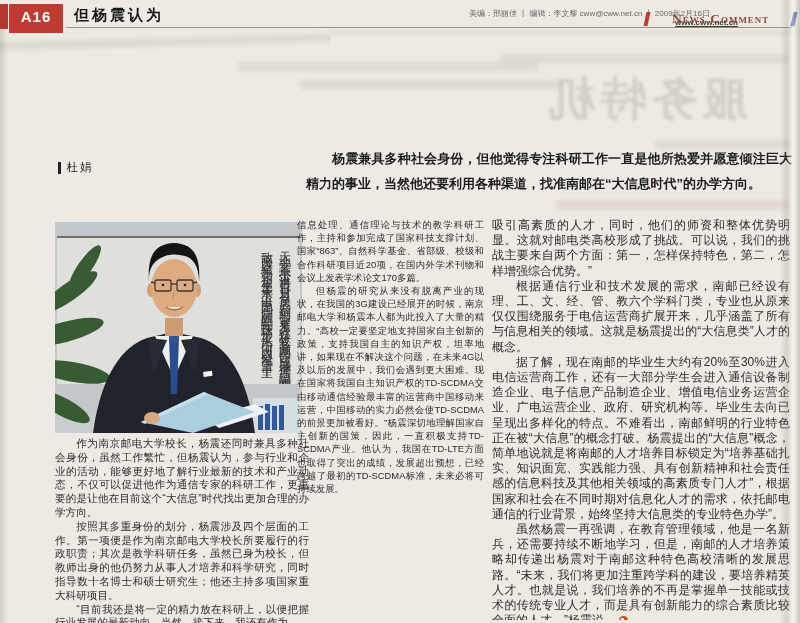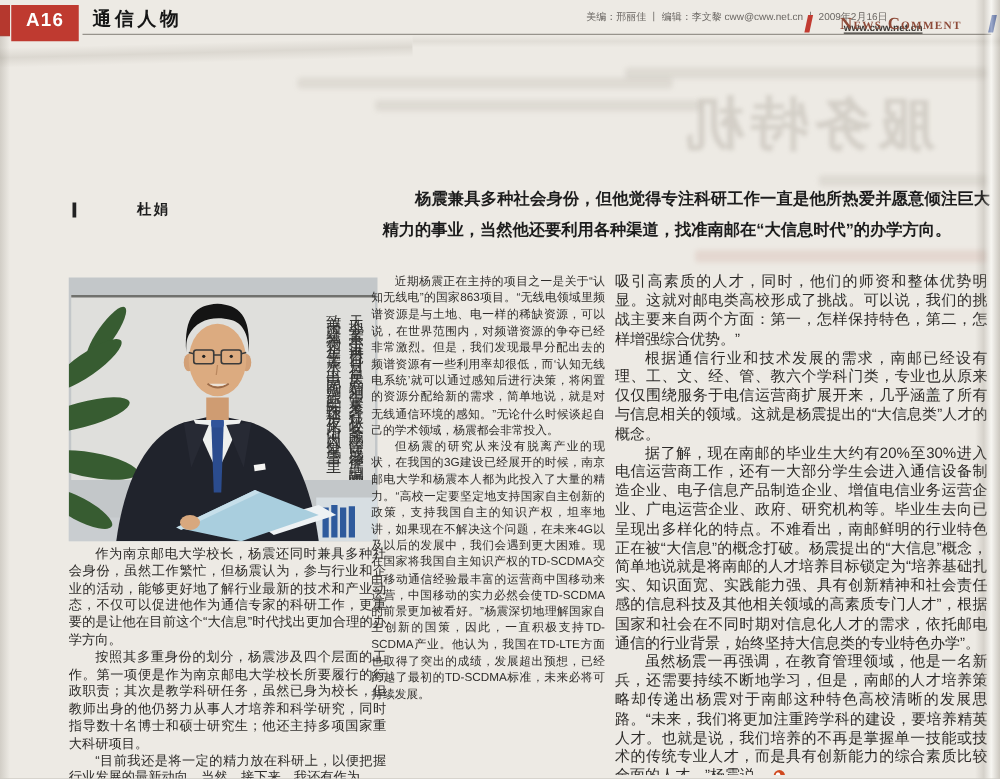--- a/index.html
+++ b/index.html
@@ -24,21 +24,21 @@
   .nc-bar.red{background:#c23b31;}
   .nc-bar.blue{background:#23408e;}
   .nc-text{font-family:"Liberation Serif","DejaVu Serif",serif;font-variant:small-caps;
     font-weight:bold;font-size:13.5px;color:#8d4a38;letter-spacing:1px;}
   
   .headline{left:52px;top:58px;font-size:64px;font-weight:900;line-height:1.15;letter-spacing:-1px;white-space:nowrap;}
   .headline .black{color:#141414;}
   .headline .red{color:#9e2f23;}
   .byline{left:58px;top:160px;display:flex;align-items:center;gap:6px;}
   .byline .bar{width:2.5px;height:12px;background:#222;}
-  .byline .name{font-size:11.5px;font-weight:bold;color:#1d1d1d;letter-spacing:2px;margin-left:43px;}
+  .byline .name{font-size:11.5px;font-weight:normal;color:#1d1d1d;letter-spacing:2px;}
   
   .intro{left:306px;top:146px;width:486px;font-size:13px;font-weight:bold;line-height:25px;
     color:#1c1c1c;text-indent:2em;text-align:justify;}
   
   .col{text-align:justify;overflow:hidden;}
   .col p{margin:0;text-indent:2em;}
   .col p.noindent{text-indent:0;}
   .col-left{left:55px;top:437px;width:254px;height:186px;font-size:10.6px;line-height:13.8px;}
   .col-mid{left:297px;top:218px;width:187px;height:405px;font-size:9.4px;line-height:13.2px;}
   .col-right{left:492px;top:218px;width:298px;height:402px;font-size:12px;line-height:15.2px;}
@@ -74,21 +74,21 @@
 
   <div class="abs overlay bleed-big">服务特机</div>
   <div class="abs overlay bleed-line" style="left:238px;top:62px;width:300px;height:9px;"></div>
   <div class="abs overlay bleed-line" style="left:300px;top:80px;width:260px;height:9px;"></div>
   <div class="abs overlay bleed-line" style="left:500px;top:54px;width:290px;height:9px;"></div>
   <div class="abs overlay bleed-line" style="left:655px;top:140px;width:135px;height:9px;"></div>
   <div class="abs overlay bleed-line reddish" style="left:556px;top:200px;width:234px;height:10px;"></div>
 
   <div class="abs red-edge"></div>
   <div class="abs page-num">A16</div>
-  <div class="abs section-title">通信人物</div>
+  <div class="abs section-title">但杨震认为</div>
   <div class="abs header-rule"></div>
   <div class="abs header-meta">美编：邢丽佳 丨 编辑：李文黎 cww@cww.net.cn 丨 2009年2月16日</div>
   <div class="abs header-site">www.cww.net.cn</div>
   <div class="abs news-comment">
     <span class="nc-bar red"></span>
     <span class="nc-text">News Comment</span>
     <span class="nc-bar blue"></span>
   </div>
 
   <div class="abs byline">
@@ -154,21 +154,21 @@
     </svg>
   </div>
 
   <div class="abs col col-left">
     <p>作为南京邮电大学校长，杨震还同时兼具多种社会身份，虽然工作繁忙，但杨震认为，参与行业和企业的活动，能够更好地了解行业最新的技术和产业动态，不仅可以促进他作为通信专家的科研工作，更重要的是让他在目前这个“大信息”时代找出更加合理的办学方向。</p>
     <p>按照其多重身份的划分，杨震涉及四个层面的工作。第一项便是作为南京邮电大学校长所要履行的行政职责；其次是教学科研任务，虽然已身为校长，但教师出身的他仍努力从事人才培养和科学研究，同时指导数十名博士和硕士研究生；他还主持多项国家重大科研项目。</p>
     <p>“目前我还是将一定的精力放在科研上，以便把握行业发展的最新动向。当然，接下来，我还有作为</p>
   </div>
 
   <div class="abs col col-mid">
-    <p>近期杨震正在主持的项目之一是关于“认知无线电”的国家863项目。“无线电领域里频谱资源是与土地、电一样的稀缺资源，可以说，在世界范围内，对频谱资源的争夺已经非常激烈。但是，我们发现最早分配出去的频谱资源有一些利用率却很低，而‘认知无线电系统’就可以通过感知后进行决策，将闲置的资源分配给新的需求，简单地说，就是对无线通信环境的感知。”无论什么时候谈起自己的学术领域，杨震都会非常投入。</p>
+    <p class="noindent">信息处理、通信理论与技术的教学科研工作，主持和参加完成了国家科技支撑计划、国家“863”、自然科学基金、省部级、校级和合作科研项目近20项，在国内外学术刊物和会议上发表学术论文170多篇。</p>
     <p>但杨震的研究从来没有脱离产业的现状，在我国的3G建设已经展开的时候，南京邮电大学和杨震本人都为此投入了大量的精力。“高校一定要坚定地支持国家自主创新的政策，支持我国自主的知识产权，坦率地讲，如果现在不解决这个问题，在未来4G以及以后的发展中，我们会遇到更大困难。现在国家将我国自主知识产权的TD-SCDMA交由移动通信经验最丰富的运营商中国移动来运营，中国移动的实力必然会使TD-SCDMA的前景更加被看好。”杨震深切地理解国家自主创新的国策，因此，一直积极支持TD-SCDMA产业。他认为，我国在TD-LTE方面也取得了突出的成绩，发展超出预想，已经跨越了最初的TD-SCDMA标准，未来必将可持续发展。</p>
 
   </div>
 
   <div class="abs col col-right">
     <p class="noindent">吸引高素质的人才，同时，他们的师资和整体优势明显。这就对邮电类高校形成了挑战。可以说，我们的挑战主要来自两个方面：第一，怎样保持特色，第二，怎样增强综合优势。”</p>
     <p>根据通信行业和技术发展的需求，南邮已经设有理、工、文、经、管、教六个学科门类，专业也从原来仅仅围绕服务于电信运营商扩展开来，几乎涵盖了所有与信息相关的领域。这就是杨震提出的“大信息类”人才的概念。</p>
     <p>据了解，现在南邮的毕业生大约有20%至30%进入电信运营商工作，还有一大部分学生会进入通信设备制造企业、电子信息产品制造企业、增值电信业务运营企业、广电运营企业、政府、研究机构等。毕业生去向已呈现出多样化的特点。不难看出，南邮鲜明的行业特色正在被“大信息”的概念打破。杨震提出的“大信息”概念，简单地说就是将南邮的人才培养目标锁定为“培养基础扎实、知识面宽、实践能力强、具有创新精神和社会责任感的信息科技及其他相关领域的高素质专门人才”，根据国家和社会在不同时期对信息化人才的需求，依托邮电通信的行业背景，始终坚持大信息类的专业特色办学”。</p>
     <p><span>虽然杨震一再强调，在教育管理领域，他是一名新兵，还需要持续不断地学习，但是，南邮的人才培养策略却传递出杨震对于南邮这种特色高校清晰的发展思路。“未来，我们将更加注重跨学科的建设，要培养精英人才。也就是说，我们培养的不再是掌握单一技能或技术的传统专业人才，而是具有创新能力的综合素质比较全面的人才。”杨震说。</span><span class="end-mark"></span></p>
   </div>

